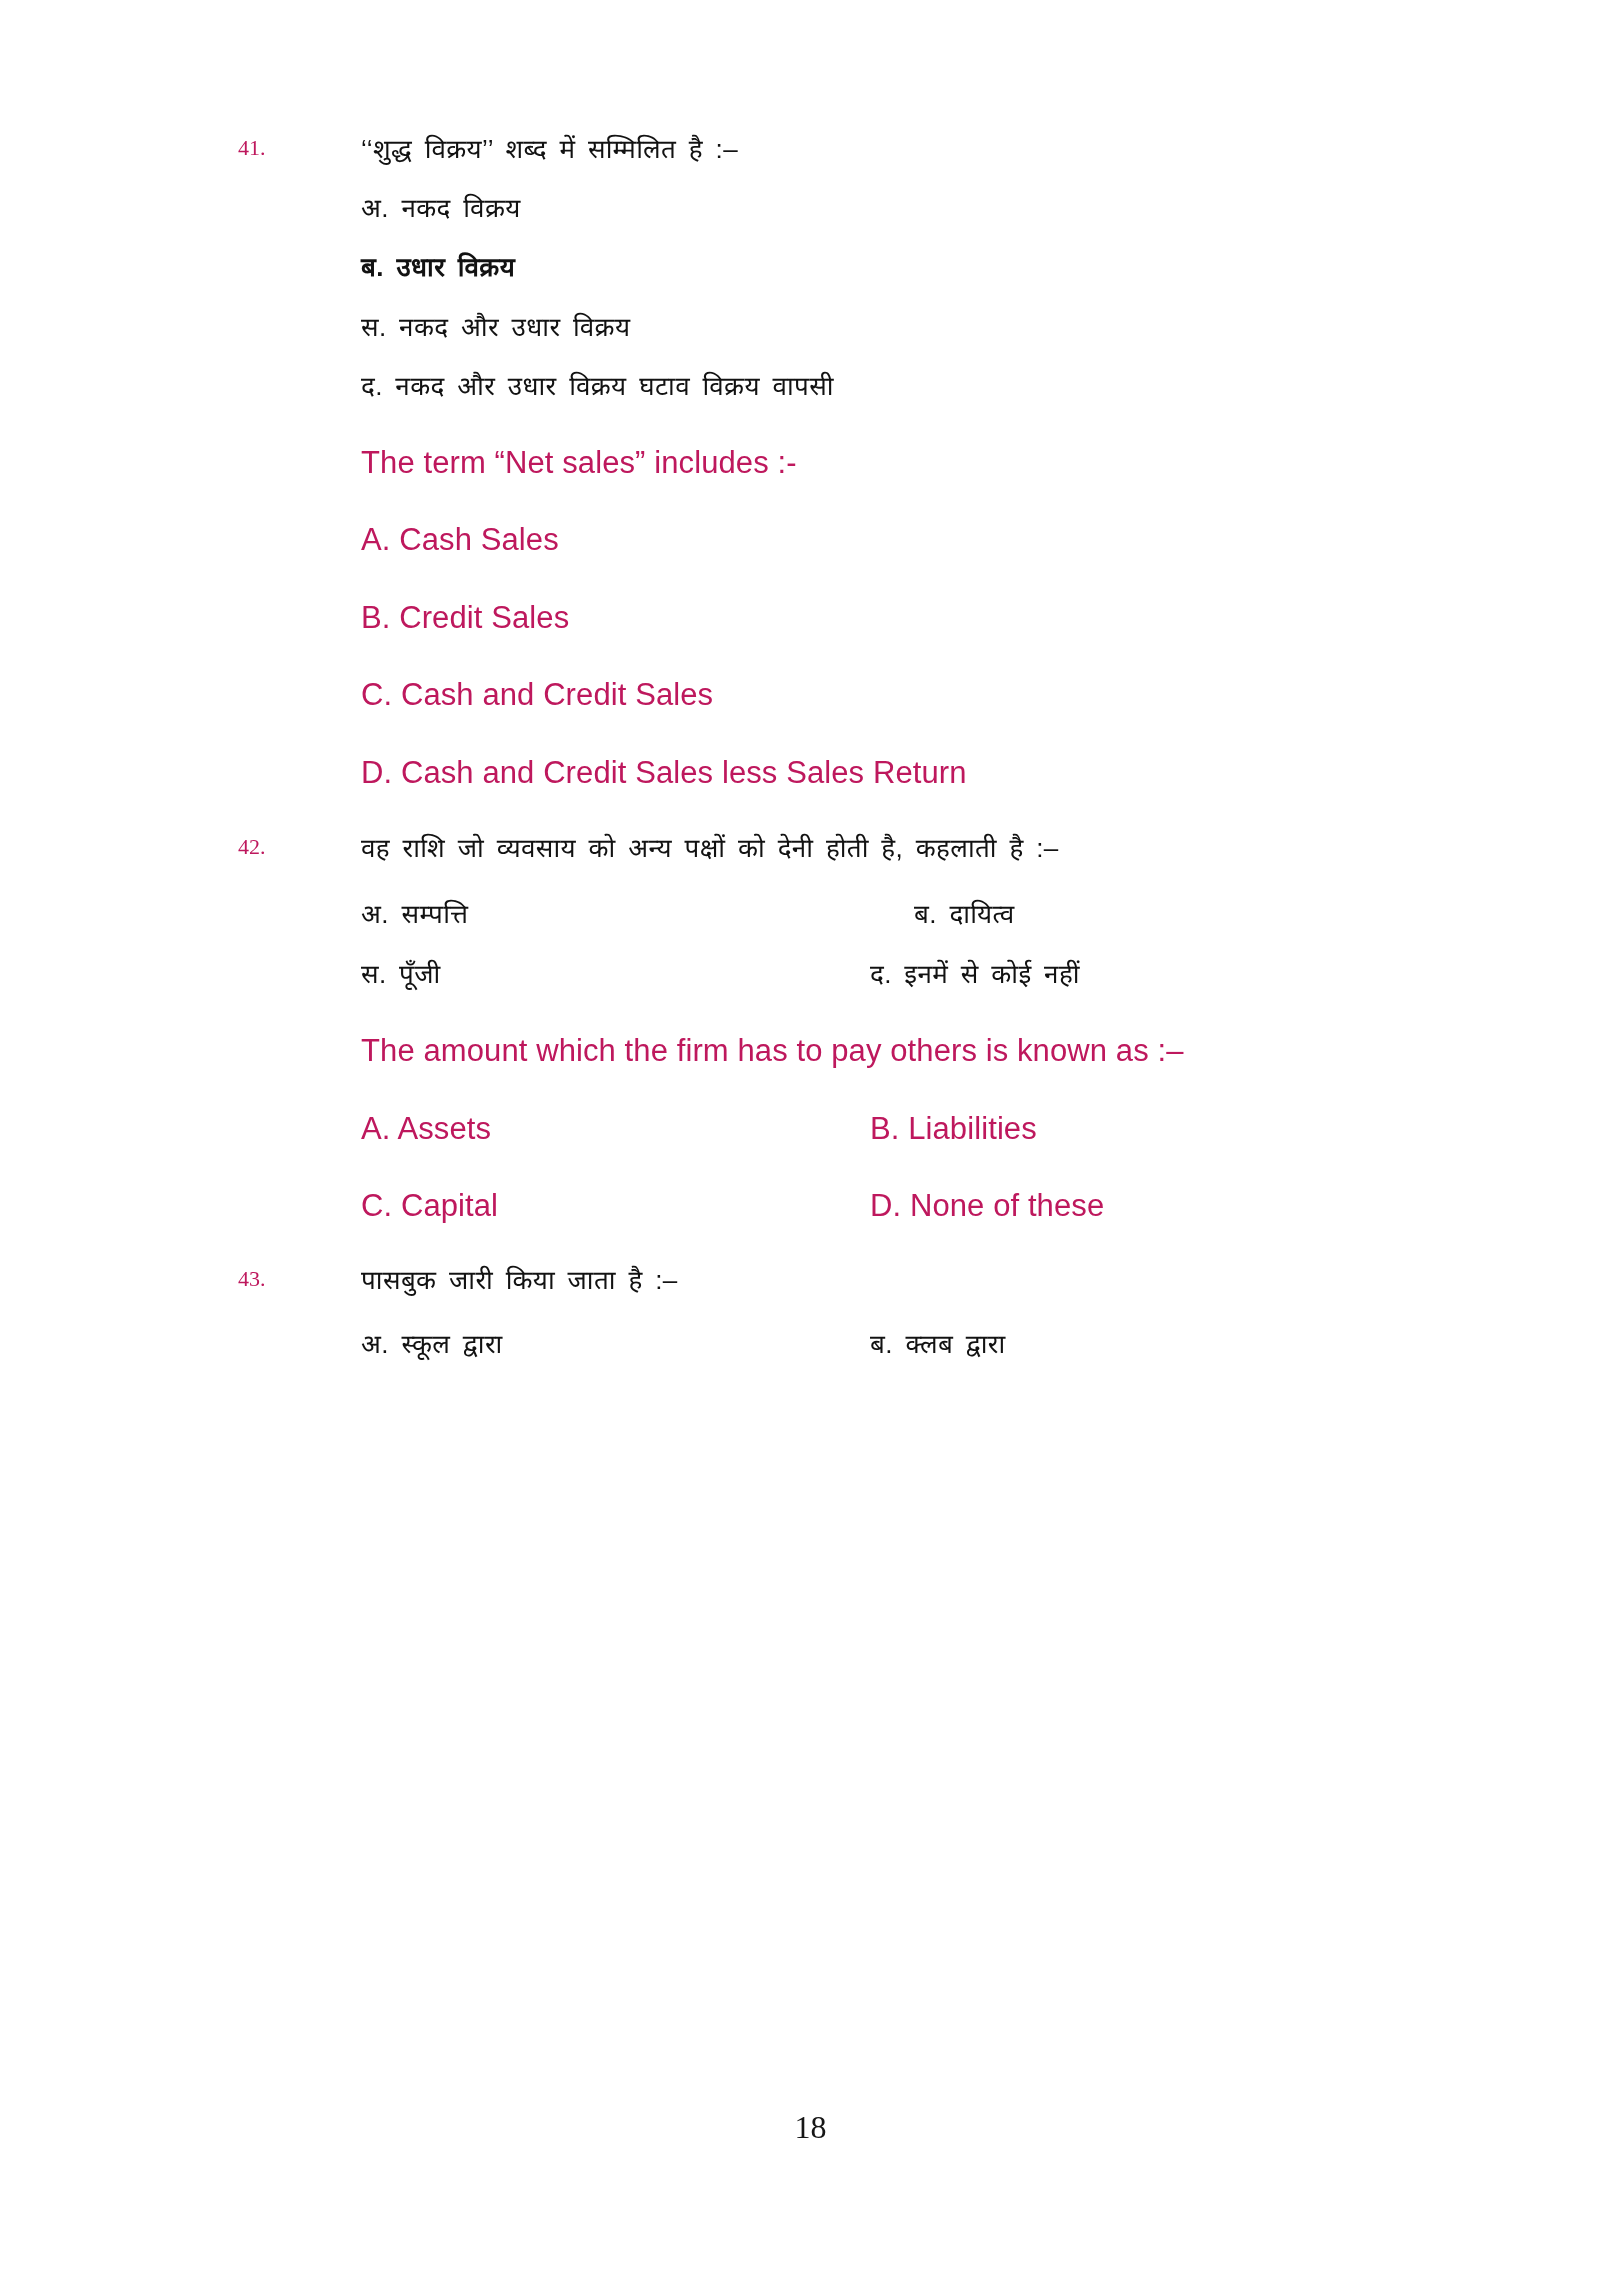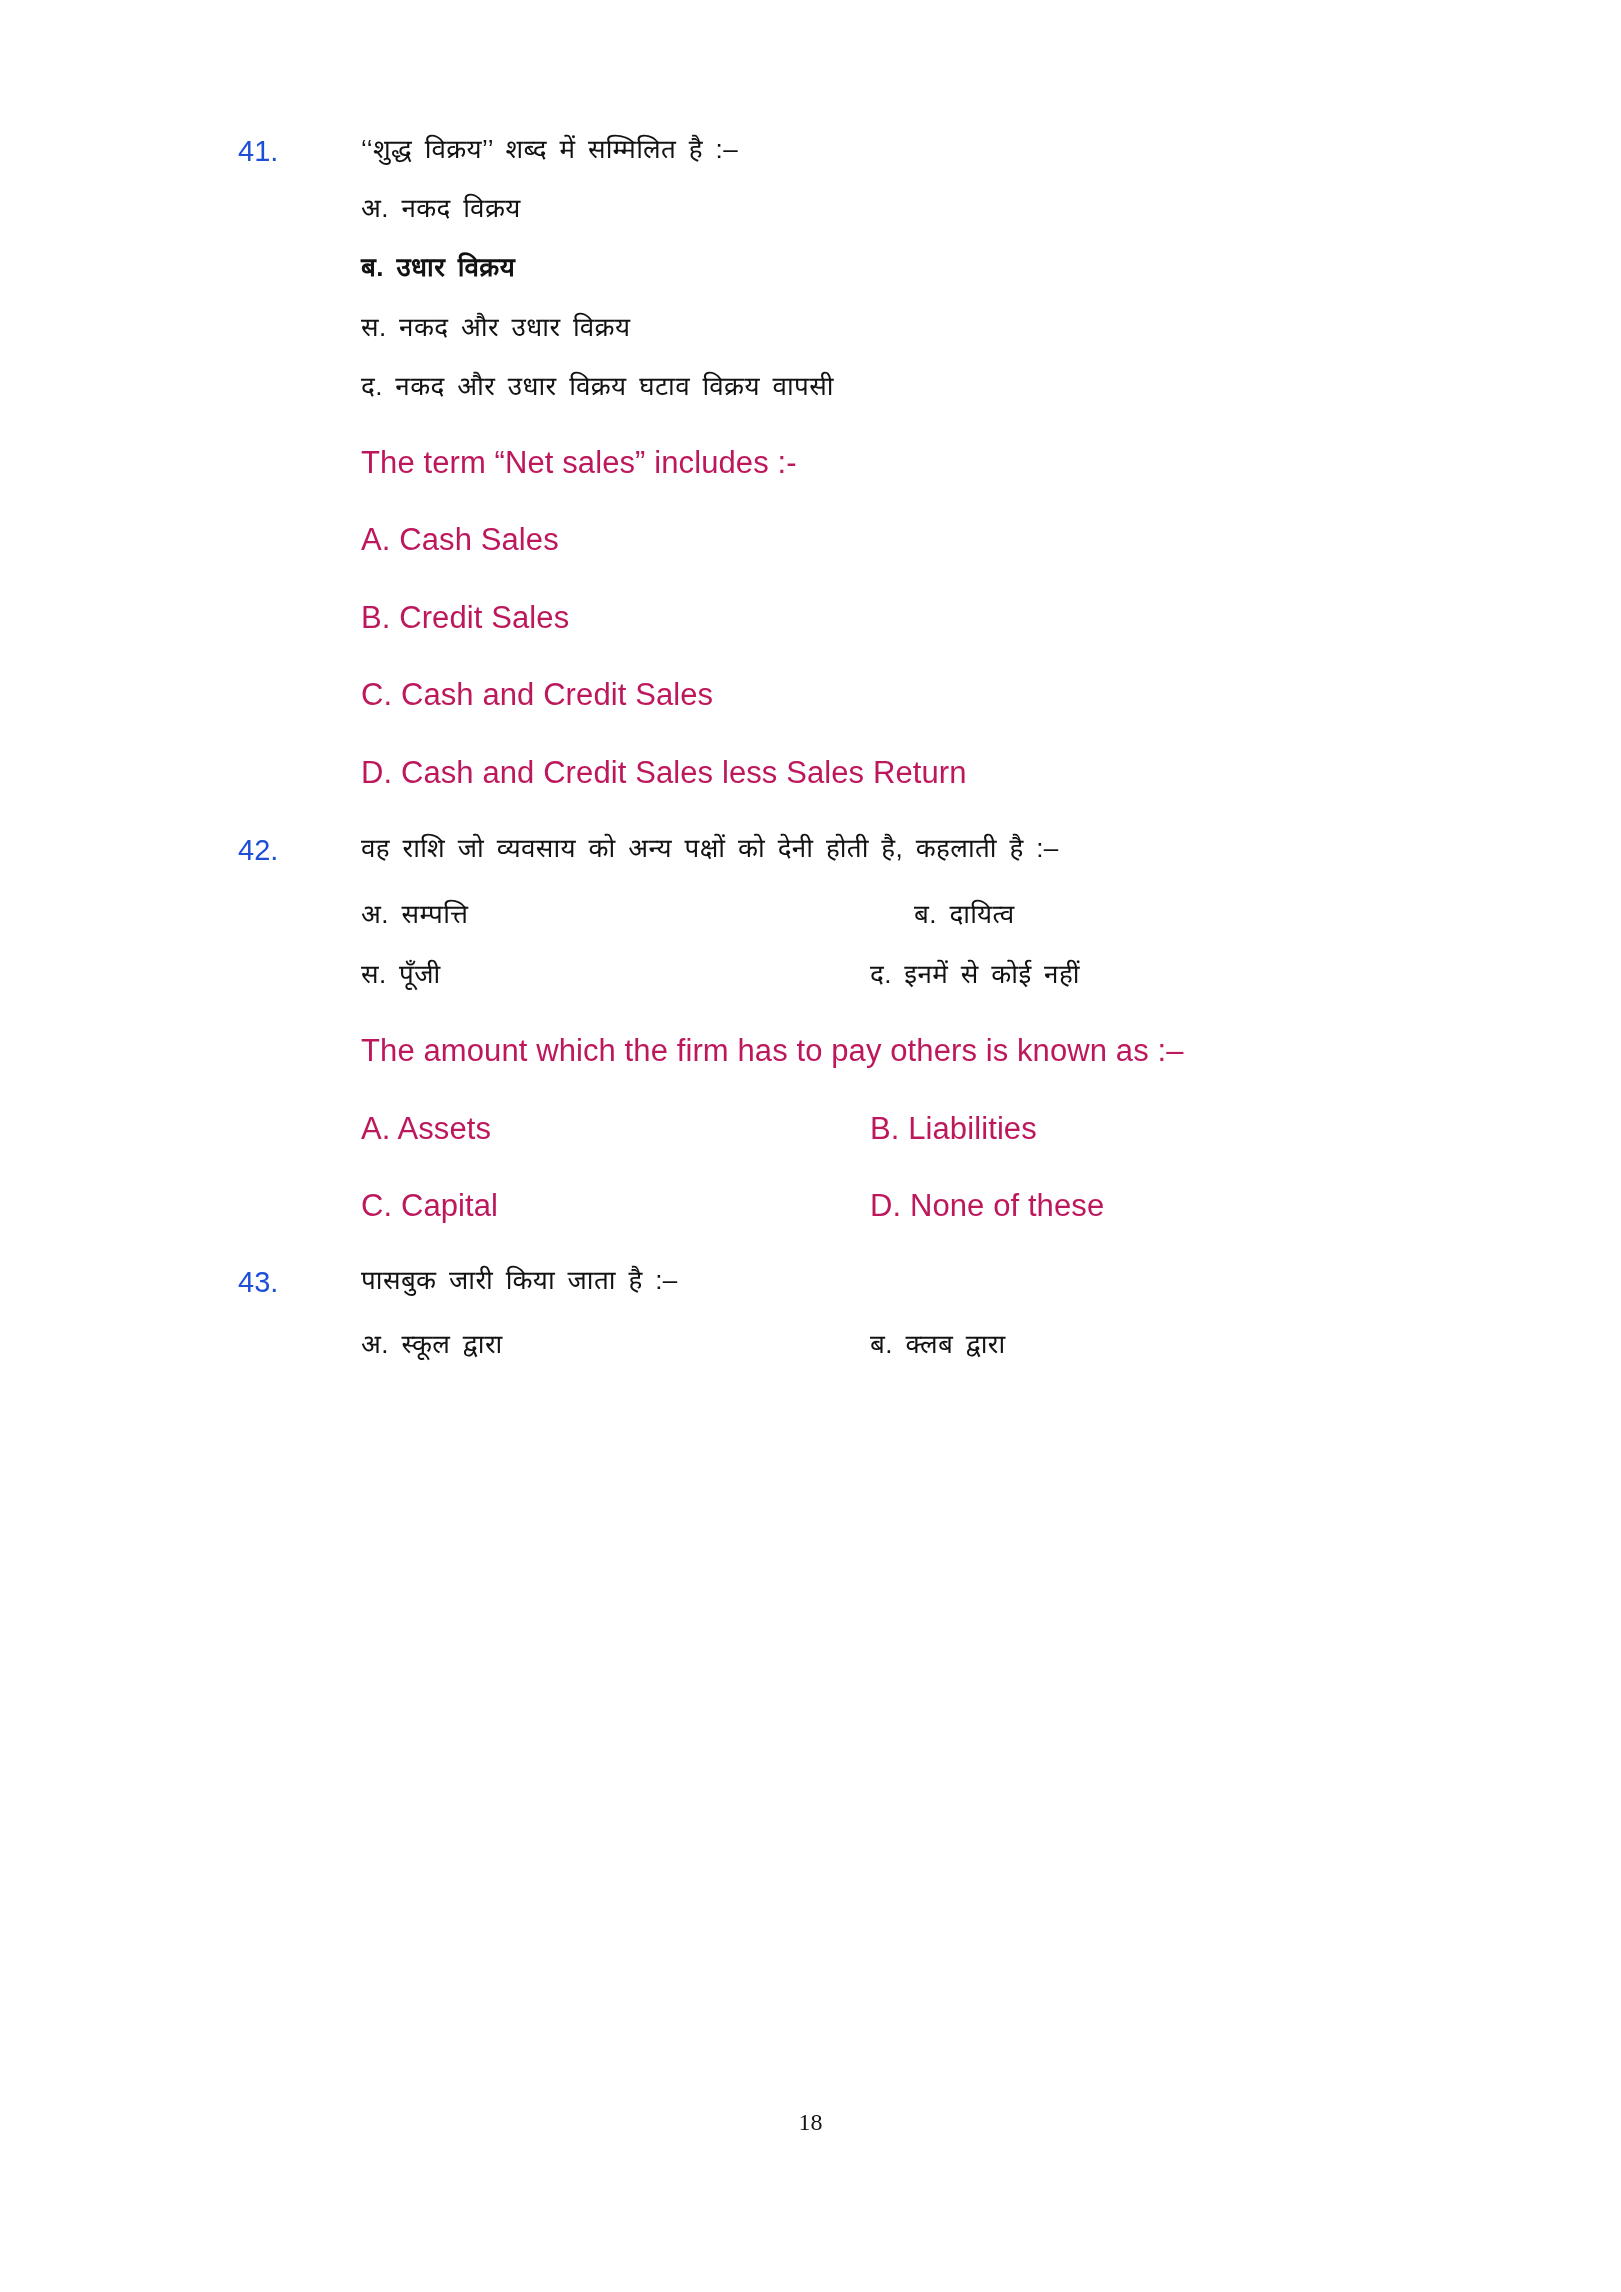--- a/index.html
+++ b/index.html
@@ -36,23 +36,23 @@
   .q-row {
     position: relative;
     display: block;
     width: 1621px;
   }
   .q-num {
     position: absolute;
     left: 238px;
     width: 69px;
     text-align: left;
-    font-family: Liberation Sans, sans-serif;
-    font-size: 29px;
-    color: #1d4ed8;
+    font-family: Liberation Serif, serif;
+    font-size: 22px;
+    color: #be185d;
   }
   .q-text,
   .opt-text {
     position: absolute;
     left: 361px;
     font-size: 30px;
     white-space: nowrap;
     color: #111111;
   }
 
@@ -75,21 +75,21 @@
   .col-a { left: 361px; }
   .col-b { left: 870px; }
 
   .page-number {
     position: absolute;
     left: 0;
     top: 2109px;
     width: 1621px;
     text-align: center;
     font-family: "Liberation Serif", serif;
-    font-size: 24px;
+    font-size: 32px;
     color: #161616;
   }
 </style>
 </head>
 <body>
 
 <div class="page">
   <div class="content">
 
     <div class="q-block" style="top:0;">

